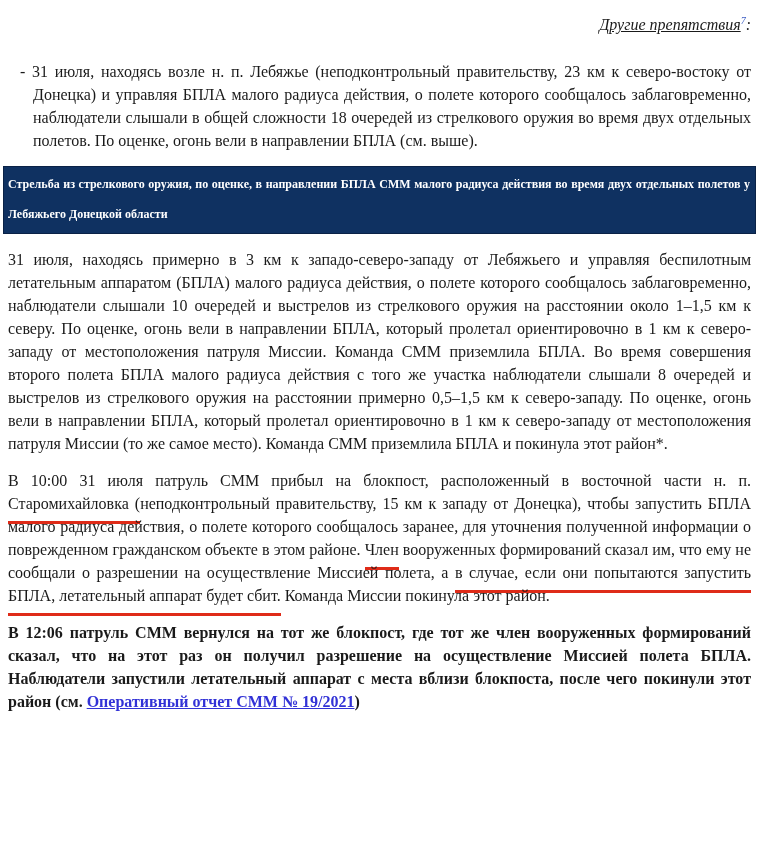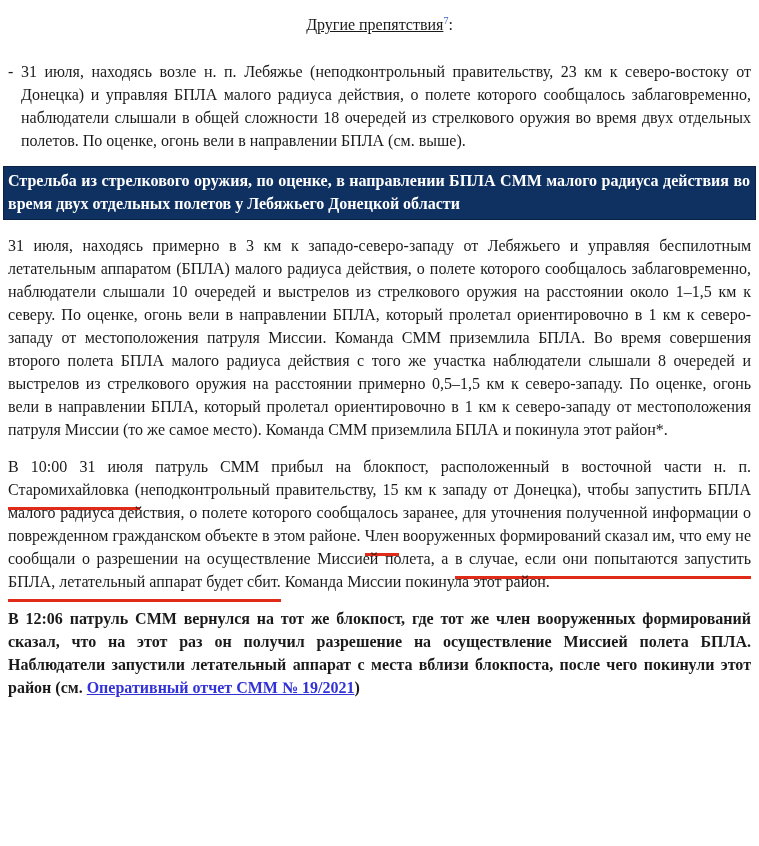--- a/index.html
+++ b/index.html
@@ -27,35 +27,37 @@
     background:var(--page-bg);
     overflow:hidden;
   }
   p.blk{
     font-size:16px;
     line-height:23px;
     text-align:justify;
     margin:0 0 14px 0;
   }
   p.title-blk{
-    text-align:center;
+    text-align:right;
     margin:0 0 24px 0;
+    font-style:italic;
   }
   p.bullet{
     padding-left:13px;
     text-indent:-13px;
+    margin-left:12px;
   }
   p.last{margin-bottom:7px;font-weight:bold;}
   .hbar{
     background:var(--header-bg);
     border:1px solid var(--header-border);
     color:var(--header-text);
     font-weight:bold;
-    font-size:16px;
-    line-height:23px;
+    font-size:12px;
+    line-height:30px;
     text-align:justify;
     padding:2px 5px 4px 4px;
     margin:2px -5px 14px -5px;
   }
   span.u{ text-decoration:underline; }
   sup.fn{
     color:var(--footnote);
     font-size:10px;
     line-height:0;
     vertical-align:super;

